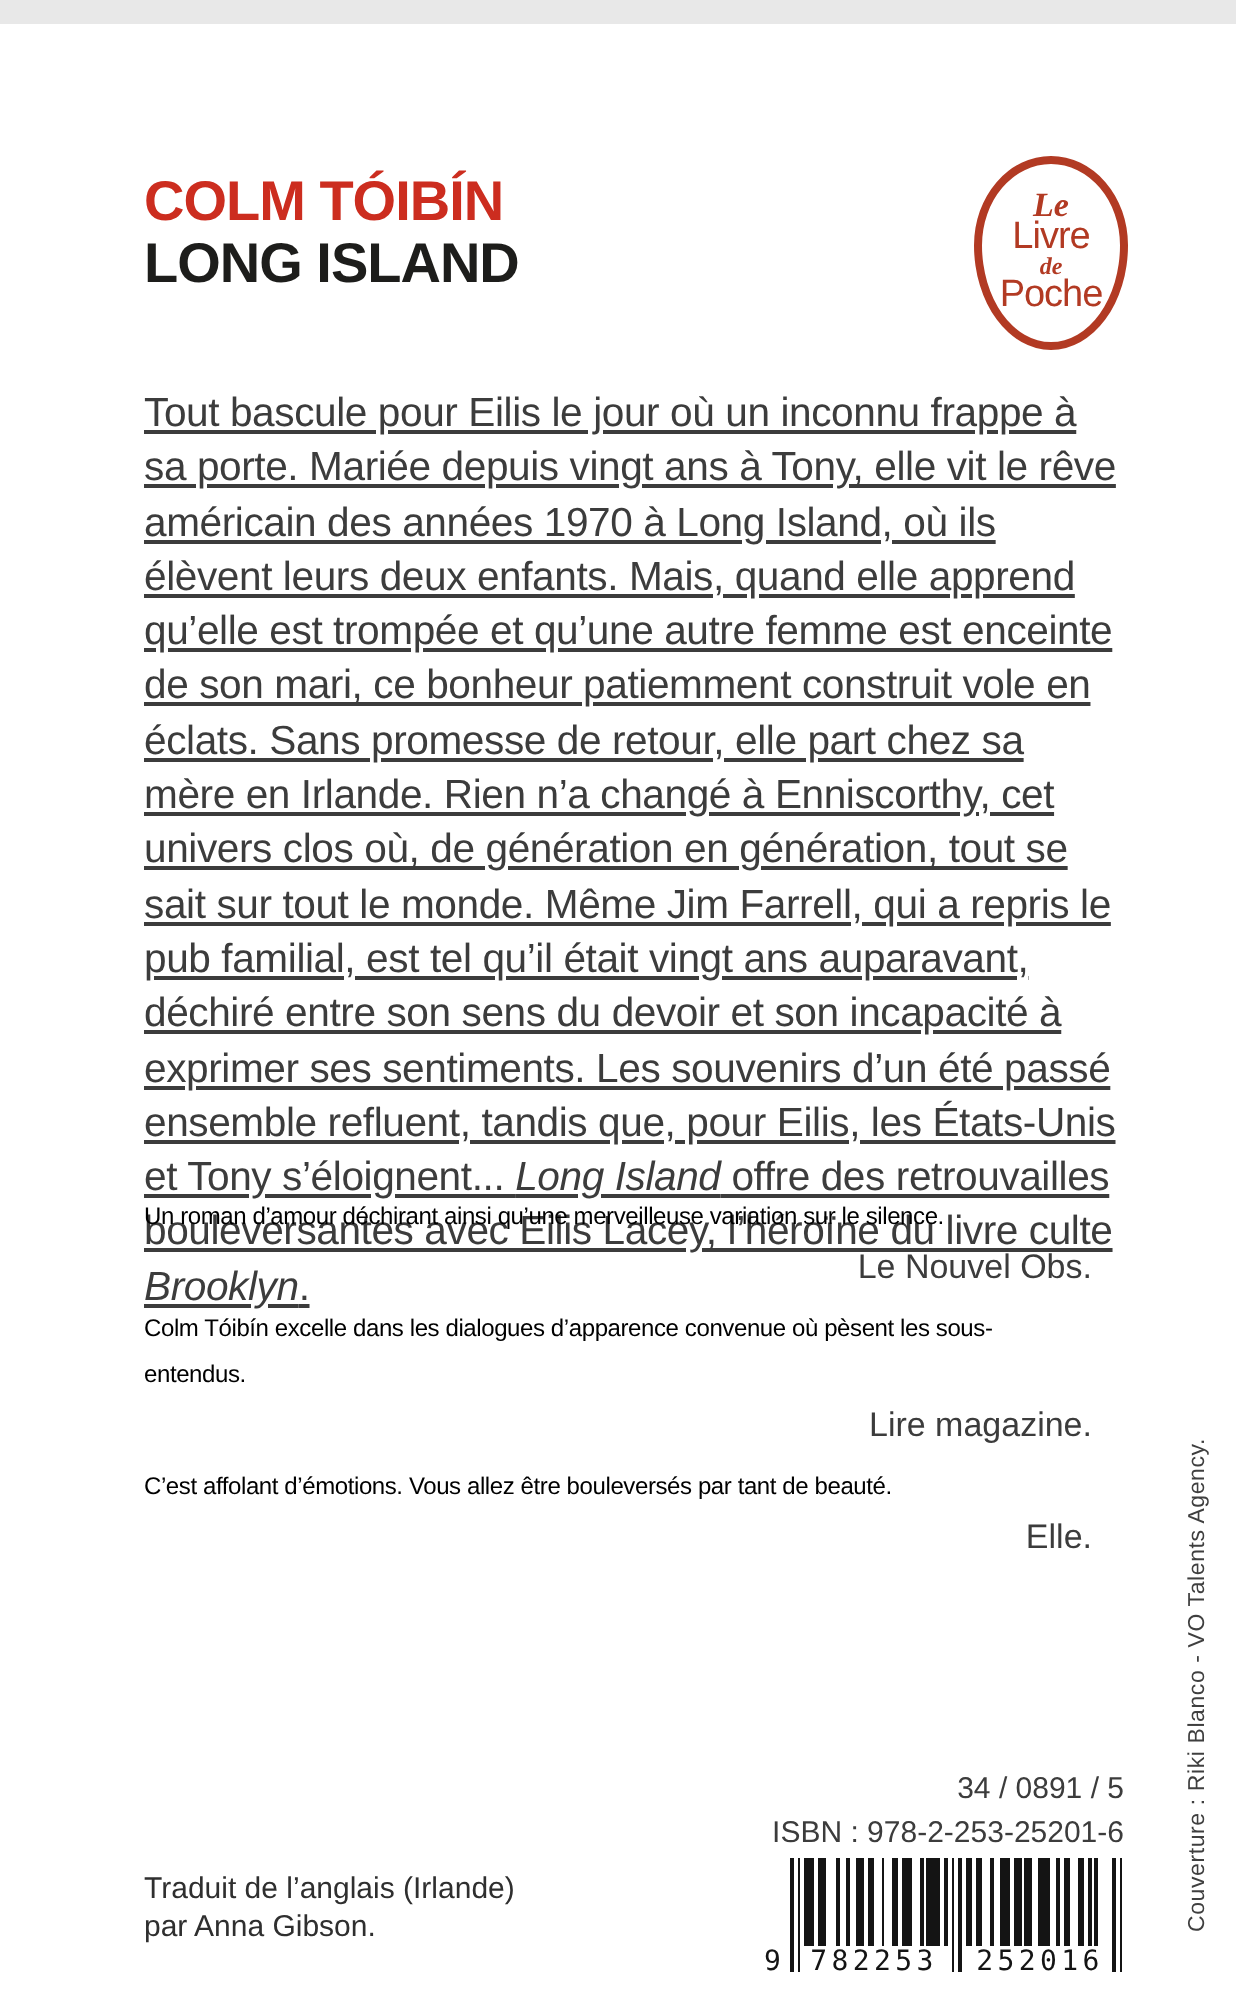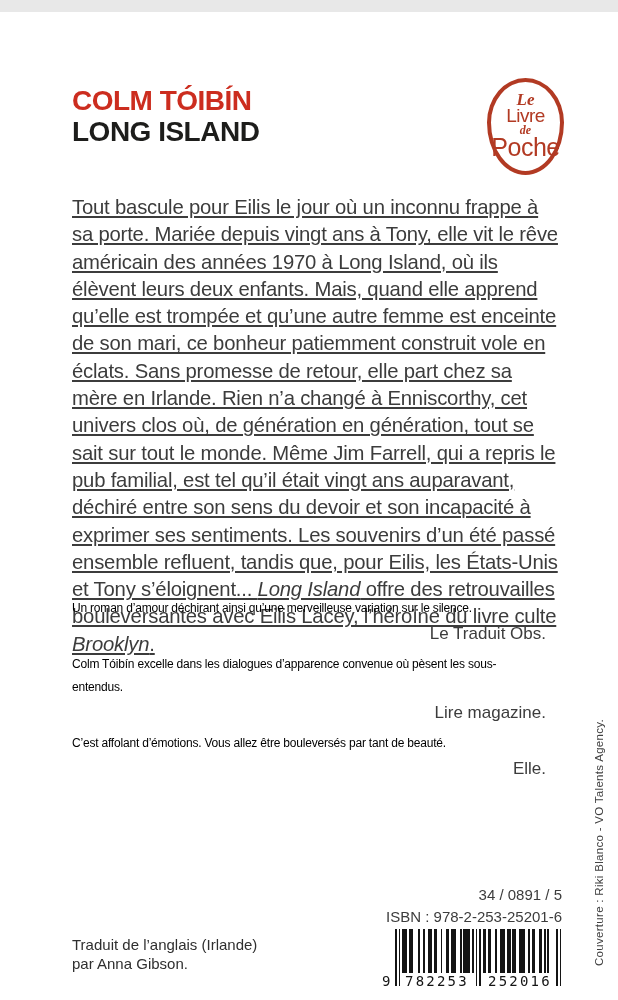--- a/index.html
+++ b/index.html
@@ -34,21 +34,21 @@
     width:77px;height:97px;
     border:4px solid var(--logo-red);
     border-radius:50% 50% 50% 50% / 46% 46% 54% 54%;
     color:var(--logo-red);
     display:flex;flex-direction:column;align-items:center;justify-content:center;
     text-align:center;
   }
   .logo .le{font-family:"Liberation Serif", serif;font-style:italic;font-weight:700;font-size:17px;line-height:0.85;}
   .logo .livre{font-size:19px;line-height:0.95;letter-spacing:-0.5px;}
   .logo .de{font-family:"Liberation Serif", serif;font-style:italic;font-weight:700;font-size:12px;line-height:0.9;}
-  .logo .poche{font-size:25px;line-height:0.95;letter-spacing:-0.5px;}
+  .logo .poche{font-size:19px;line-height:0.95;letter-spacing:-0.5px;}
   
   .synopsis{
     position:absolute;left:72px;top:182px;width:488px;
     font-size:20.3px;line-height:27.3px;color:var(--body-text);
     letter-spacing:-0.2px;
     text-decoration:underline;
   }
   .synopsis .it{font-style:italic;}
   
   .quotes{position:absolute;left:72px;top:585px;width:474px;}
@@ -107,21 +107,21 @@
     <div class="livre">Livre</div>
     <div class="de">de</div>
     <div class="poche">Poche</div>
   </div>
 
   <p class="synopsis"><span>Tout bascule pour Eilis le jour où un inconnu frappe à sa porte. Mariée depuis vingt ans à Tony, elle vit le rêve américain des années 1970 à Long Island, où ils élèvent leurs deux enfants. Mais, quand elle apprend qu’elle est trompée et qu’une autre femme est enceinte de son mari, ce bonheur patiemment construit vole en éclats. Sans promesse de retour, elle part chez sa mère en Irlande. Rien n’a changé à Enniscorthy, cet univers clos où, de génération en génération, tout se sait sur tout le monde. Même Jim Farrell, qui a repris le pub familial, est tel qu’il était vingt ans auparavant, déchiré entre son sens du devoir et son incapacité à exprimer ses sentiments. Les souvenirs d’un été passé ensemble refluent, tandis que, pour Eilis, les États-Unis et Tony s’éloignent... </span><span class="it">Long Island</span><span> offre des retrouvailles bouleversantes avec Eilis Lacey, l’héroïne du livre culte </span><span class="it">Brooklyn</span><span>.</span></p>
 
   <div class="quotes">
     <div class="quote-block">
       <div class="quote-text">Un roman d’amour déchirant ainsi qu’une merveilleuse variation sur le silence.</div>
-      <div class="quote-source">Le Traduit Obs.</div>
+      <div class="quote-source">Le Nouvel Obs.</div>
     </div>
     <div class="quote-block">
       <div class="quote-text">Colm Tóibín excelle dans les dialogues d’apparence convenue où pèsent les sous-entendus.</div>
       <div class="quote-source">Lire magazine.</div>
     </div>
     <div class="quote-block">
       <div class="quote-text">C’est affolant d’émotions. Vous allez être bouleversés par tant de beauté.</div>
       <div class="quote-source">Elle.</div>
     </div>
   </div>

